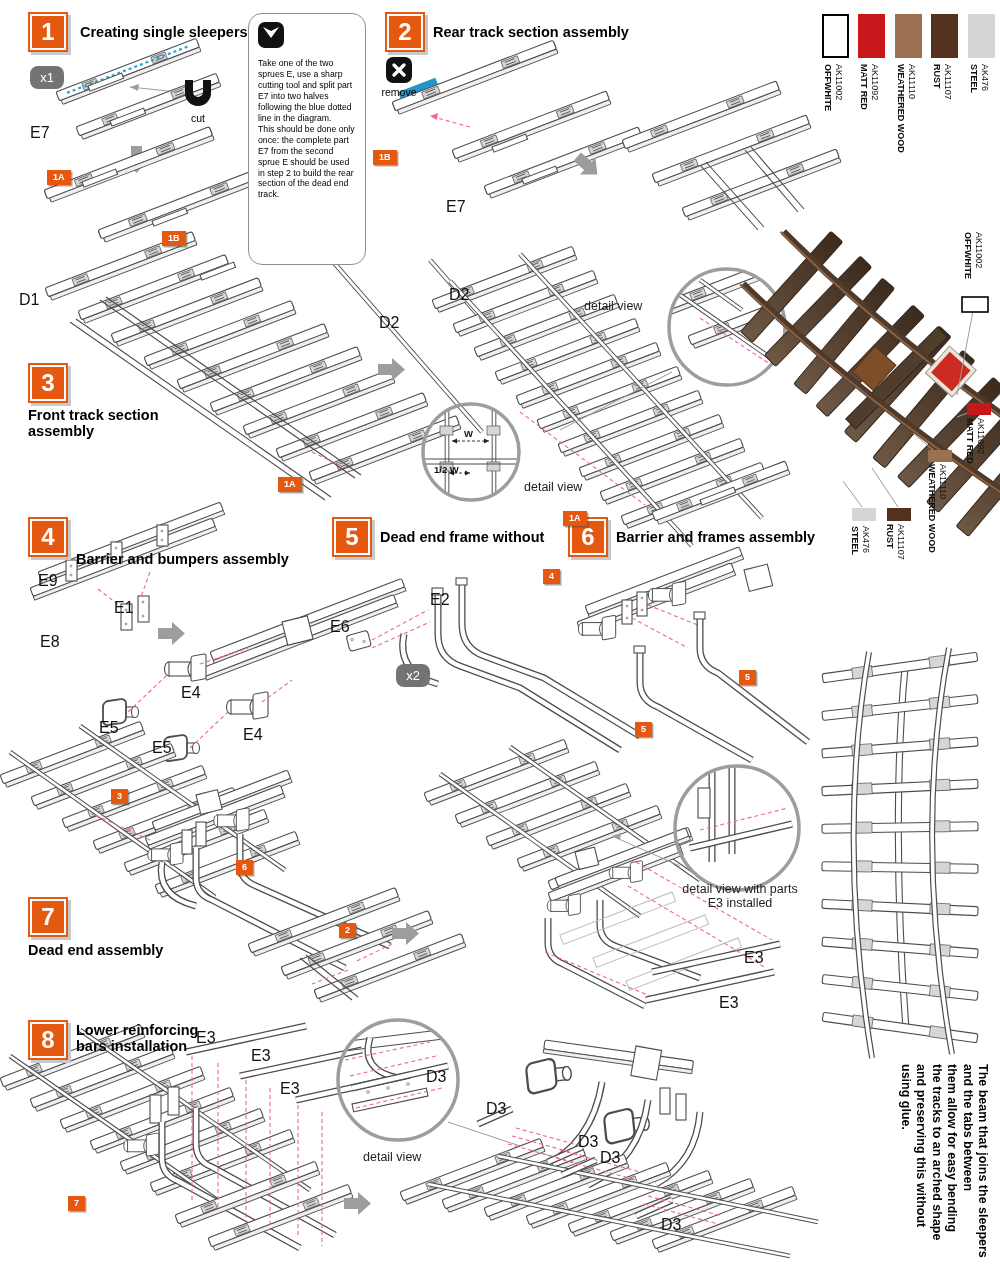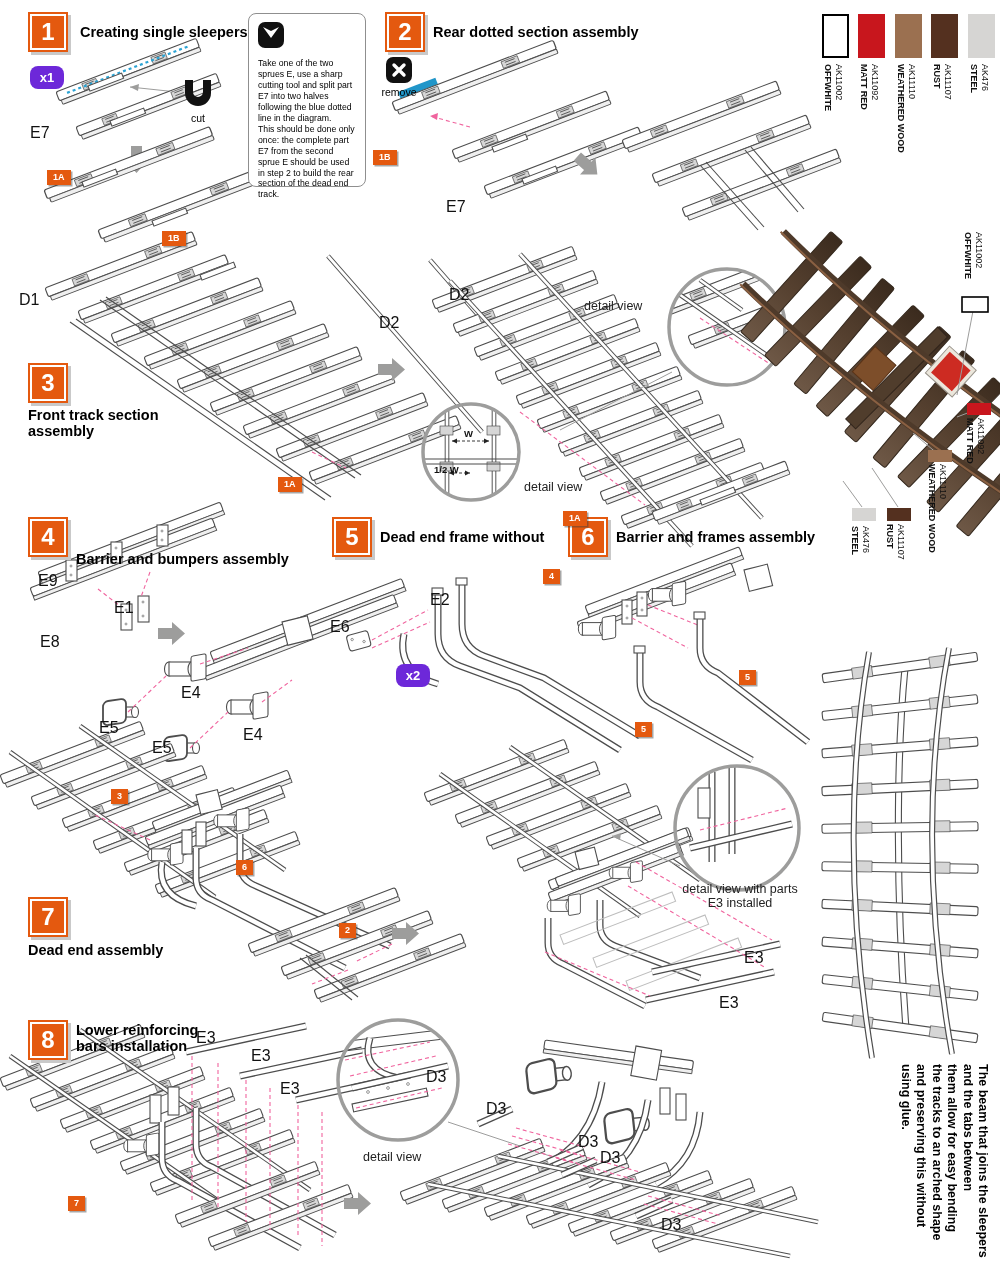--- a/index.html
+++ b/index.html
@@ -7,26 +7,26 @@
   .page{position:relative;width:1000px;height:1288px;background:#fff;overflow:hidden;
         font-family:"Liberation Sans",sans-serif;color:#111;}
   .abs{position:absolute;}
   .art{position:absolute;left:0;top:0;}
   .stepbox{width:40px;height:40px;background:var(--acc);border:2px solid var(--acc);
     box-shadow:inset 0 0 0 2px #fff,3px 3px 0 #c9c9c9;color:#fff;font-weight:bold;font-size:24px;
     display:flex;align-items:center;justify-content:center;box-sizing:border-box;}
   .steptitle{font-weight:bold;font-size:14.5px;line-height:1.12;color:#000;}
   .badge{background:var(--acc);color:#fff;font-weight:bold;font-size:9px;line-height:1;
     padding:3px 6px;box-shadow:1.5px 1.5px 0 rgba(60,60,60,.45);display:inline-block;}
-  .blackpill{background:#6d28d9;color:#fff;font-weight:bold;border-radius:8px;
+  .blackpill{background:#737373;color:#fff;font-weight:normal;border-radius:8px;
     display:flex;align-items:center;justify-content:center;}
   .plabel{font-size:16px;color:#111;}
   .dlabel{font-size:12.5px;color:#222;}
   .dim{font-size:9.5px;font-weight:bold;color:#111;}
-  .note{width:118px;height:174px;border:1.6px solid #8f8f8f;border-radius:8px;
+  .note{width:118px;height:252px;border:1.6px solid #8f8f8f;border-radius:14px;
     padding:8px 9px;box-sizing:border-box;background:#fff;}
   .note-text{font-size:8.7px;line-height:1.26;white-space:pre-line;margin-top:6px;color:#000;}
   .icaption{font-size:10.5px;color:#000;text-align:center;}
   .sw{width:27px;height:44px;}
   .sw-border{border:2px solid #000;box-sizing:border-box;}
   .vlabel{writing-mode:vertical-lr;font-size:9px;line-height:1.2;white-space:nowrap;color:#111;}
   .vlabel .nm{font-weight:bold;display:block;}
   .vlabel .cd{display:block;}
   .caption{writing-mode:vertical-rl;font-weight:bold;font-size:12.5px;line-height:1.24;
     white-space:pre-line;color:#000;}
@@ -702,21 +702,21 @@
   <rect x="152" y="218" width="24" height="12" fill="#c8161d"></rect>
   <rect x="113" y="265" width="24" height="12" fill="#9b7050"></rect>
   <rect x="72" y="323" width="24" height="13" fill="#54301f"></rect>
   <rect x="37" y="323" width="24" height="13" fill="#d6d5d3"></rect>
 </g>
 </svg>
 
 <div class="abs stepbox" style="left:28px;top:12px;">1</div>
 <div class="abs steptitle" style="left:80px;top:24px;">Creating single sleepers</div>
 <div class="abs stepbox" style="left:385px;top:12px;">2</div>
-<div class="abs steptitle" style="left:433px;top:24px;">Rear dotted section assembly</div>
+<div class="abs steptitle" style="left:433px;top:24px;">Rear track section assembly</div>
 <div class="abs stepbox" style="left:28px;top:363px;">3</div>
 <div class="abs steptitle" style="left:28px;top:407px;width:135px;">Front track section assembly</div>
 <div class="abs stepbox" style="left:28px;top:517px;">4</div>
 <div class="abs steptitle" style="left:76px;top:551px;">Barrier and bumpers assembly</div>
 <div class="abs stepbox" style="left:332px;top:517px;">5</div>
 <div class="abs steptitle" style="left:380px;top:529px;">Dead end frame without</div>
 <div class="abs stepbox" style="left:568px;top:517px;">6</div>
 <div class="abs steptitle" style="left:616px;top:529px;">Barrier and frames assembly</div>
 <div class="abs stepbox" style="left:28px;top:897px;">7</div>
 <div class="abs steptitle" style="left:28px;top:942px;">Dead end assembly</div>

